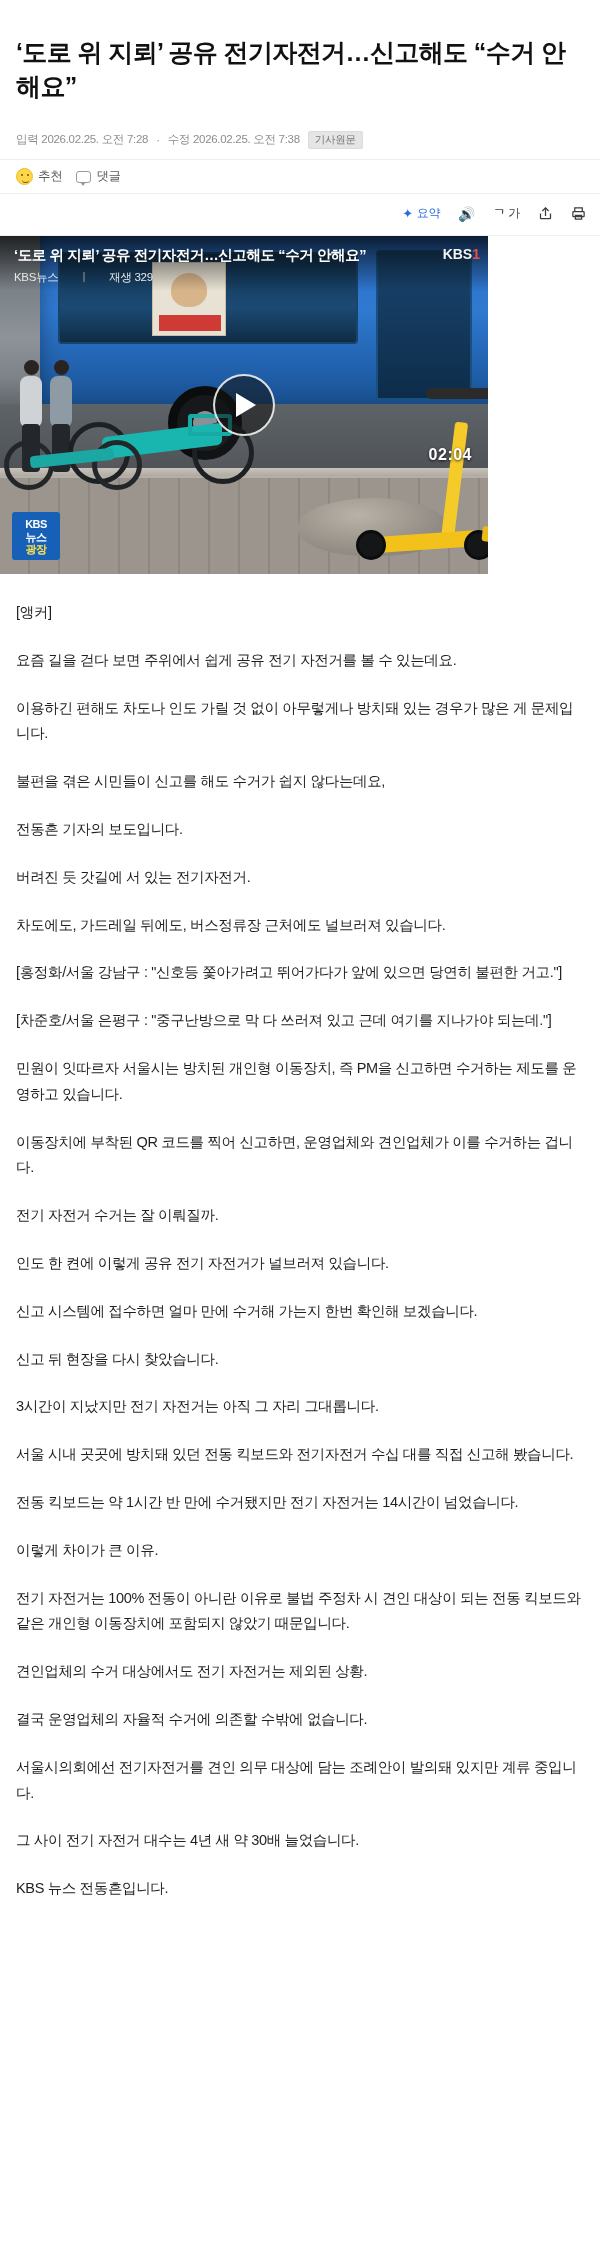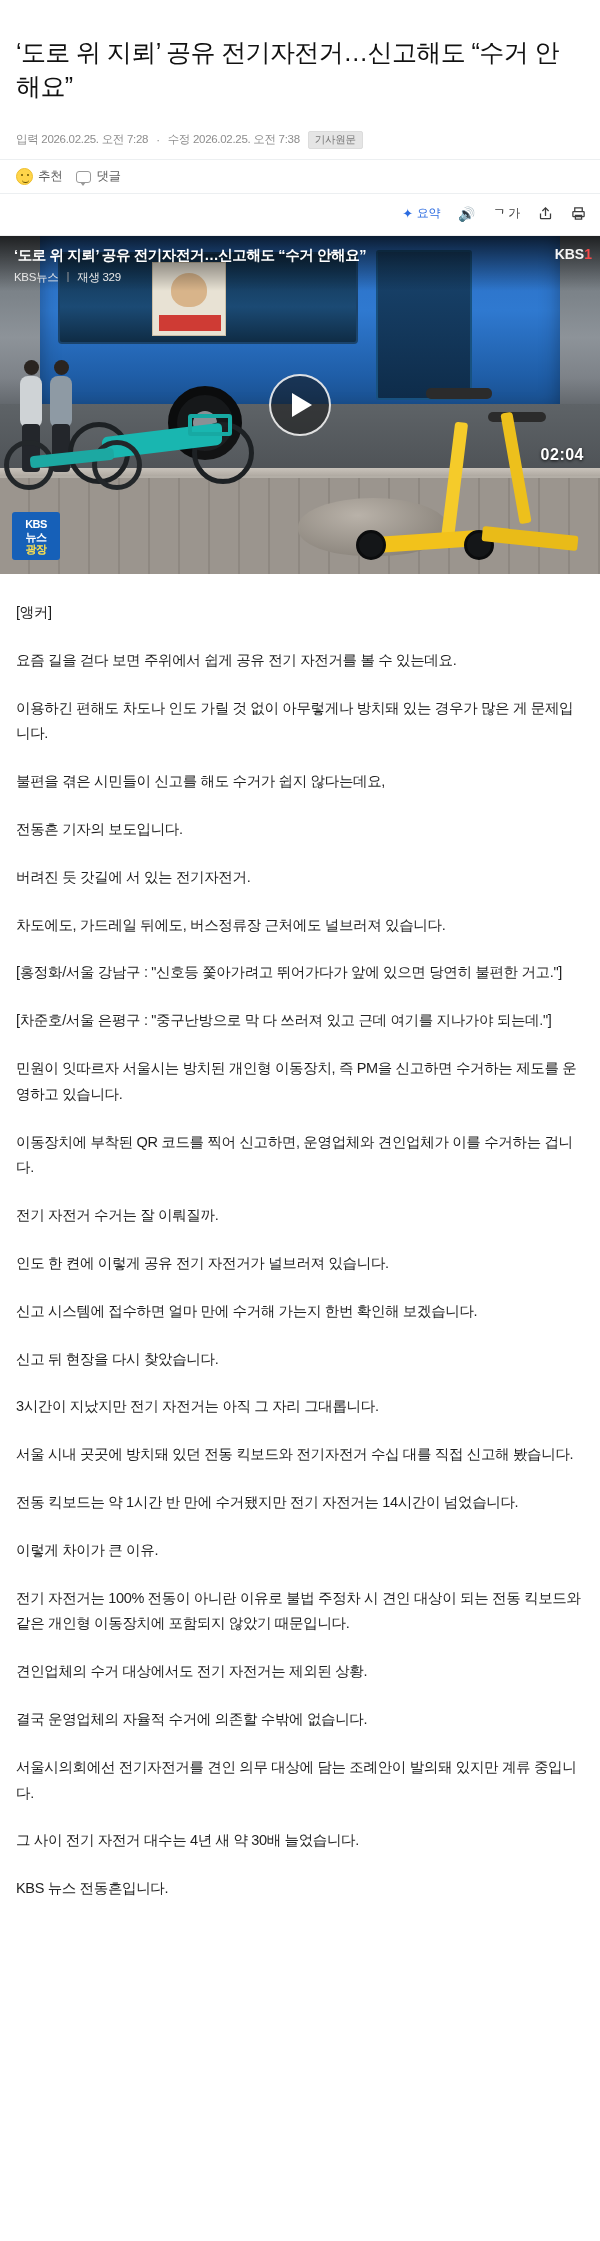--- a/index.html
+++ b/index.html
@@ -16,21 +16,21 @@
     width: 600px;
     background: #fff;
     position: relative;
   }
 
   
   .headline {
     padding: 18px 32px 6px 16px;
     font-size: 25px;
     line-height: 1.38;
-    font-weight: normal;
+    font-weight: bold;
     color: #111;
     letter-spacing: -0.6px;
   }
 
   
   .meta-row {
     padding: 4px 16px 10px 16px;
     display: flex;
     align-items: center;
     gap: 8px;
@@ -132,21 +132,21 @@
     font-size: 13px;
     line-height: 1;
   }
   .spk { font-size: 14px; color: #3c3c3c; line-height: 1; }
   .aa { font-size: 13px; color: #3c3c3c; letter-spacing: -1px; }
   .share svg, .print svg { display: block; }
 
   
   .player {
     position: relative;
-    width: 600px;
+    width: 488px;
     height: 338px;
     background: #0d0f11;
     overflow: hidden;
   }
   
   .scene {
     position: absolute; inset: 0;
     background:
       linear-gradient(180deg,#6f767c 0%,#7d848a 18%,#8d9399 30%, #7d8288 42%, #5c6166 52%, #4c5054 60%, #3f4245 100%);
   }
@@ -361,21 +361,21 @@
     color: #fff;
   }
   .video-title .vt {
     font-size: 14.5px;
     font-weight: bold;
     letter-spacing: -0.4px;
   }
   .video-sub {
     position: absolute;
     left: 14px; top: 34px;
-    display: flex; align-items: flex-start; gap: 8px;
+    display: flex; align-items: flex-start; gap: 24px;
     font-size: 11.5px;
     color: #e7e7e7;
     letter-spacing: -0.3px;
   }
   .video-sub .sep { color: #9d9d9d; }
   .kbs-logo {
     position: absolute;
     right: 8px; top: 10px;
     color: #fff;
     font-size: 14px;

